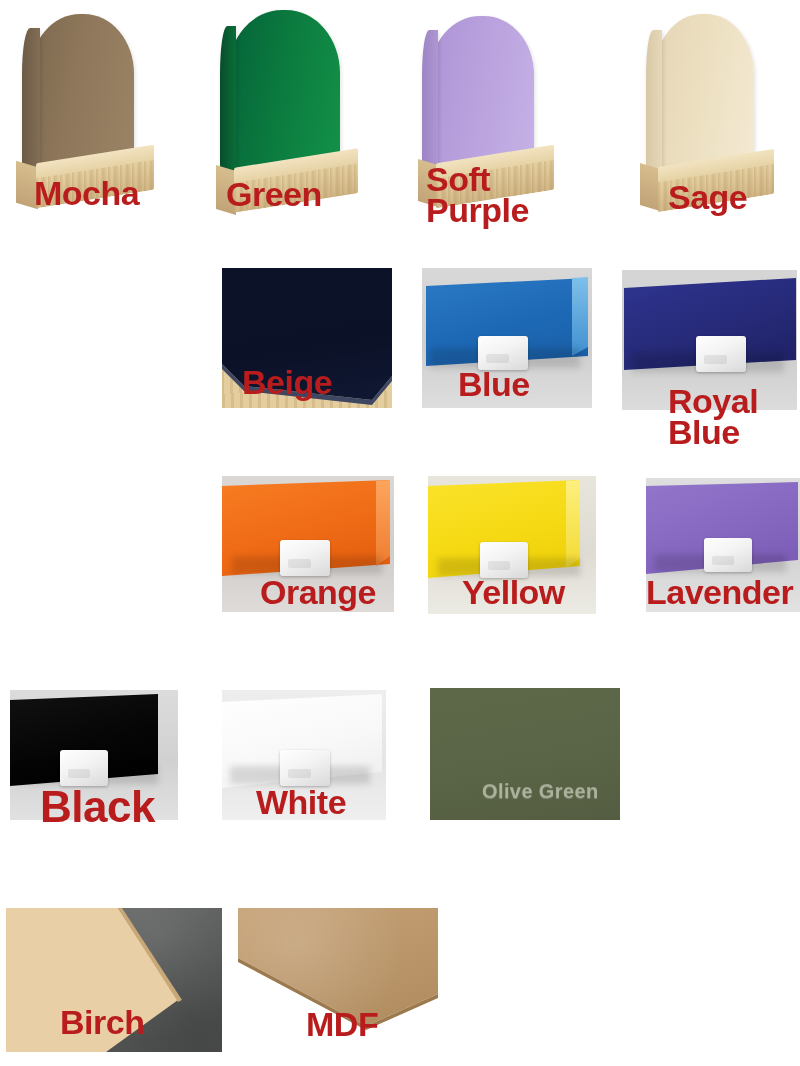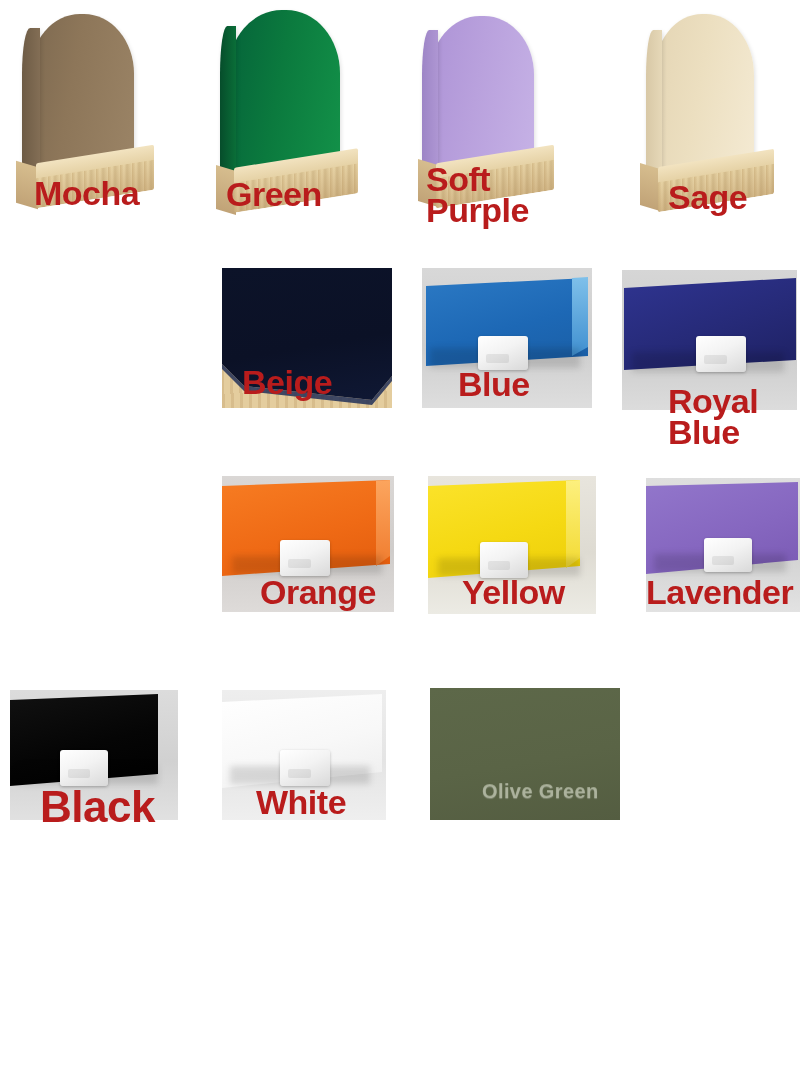--- a/index.html
+++ b/index.html
@@ -238,15 +238,46 @@
       <div class="block" style="left:58px;top:60px;width:50px;height:36px;"></div>
     </div>
     <div class="label" style="left:34px;top:96px;font-size:34px;">White</div>
   </div>
 
   <div class="cell" style="left:430px;top:688px;width:202px;height:132px;padding-left:17px;">
     <div class="photo" style="width:190px;height:132px;background:linear-gradient(170deg,#5d6849 0%,#5a6446 55%,#545d41 100%);"></div>
     <div class="faint-text" style="left:52px;top:92px;font-size:20px;">Olive Green</div>
   </div>
 
-
+  <div class="cell" style="left:6px;top:908px;width:216px;height:144px;">
+    <div class="photo" style="width:216px;height:144px;background:linear-gradient(150deg,#6b6d6c 0%,#5e6060 45%,#4f5251 100%);">
+      <div style="position:absolute;inset:0;background:
+                  radial-gradient(circle at 70% 20%,rgba(255,255,255,.10),transparent 55%),
+                  radial-gradient(circle at 85% 75%,rgba(0,0,0,.18),transparent 60%);"></div>
+      <div style="position:absolute;left:0;top:0;width:216px;height:144px;
+                  background:
+                    repeating-linear-gradient(118deg,rgba(196,158,110,.30) 0 2px,rgba(196,158,110,0) 2px 11px),
+                    repeating-linear-gradient(122deg,rgba(170,130,82,.18) 0 1px,rgba(170,130,82,0) 1px 23px),
+                    linear-gradient(150deg,#f0dcb8 0%,#e8cfa6 50%,#dcc characters 100%);
+                  background-color:#e8cfa6;
+                  clip-path:polygon(0 0,112px 0,172px 92px,100px 144px,0 144px);"></div>
+      <div style="position:absolute;left:0;top:0;width:216px;height:144px;
+                  background:#c7a madeira;background-color:#c9a878;
+                  clip-path:polygon(112px 0,116px 0,176px 92px,172px 94px);"></div>
+    </div>
+    <div class="label" style="left:54px;top:98px;font-size:34px;">Birch</div>
+  </div>
+
+  <div class="cell" style="left:238px;top:908px;width:200px;height:144px;">
+    <div class="photo" style="width:200px;height:144px;background:#ffffff;">
+      <div style="position:absolute;left:0;top:0;width:200px;height:144px;
+                  background:
+                    radial-gradient(circle at 30% 25%,rgba(255,255,255,.16),transparent 60%),
+                    linear-gradient(160deg,#c6a277 0%,#b89468 55%,#ab8659 100%);
+                  clip-path:polygon(0 0,200px 0,200px 86px,128px 118px,0 50px);"></div>
+      <div style="position:absolute;left:0;top:0;width:200px;height:144px;
+                  background:#9d7a4e;
+                  clip-path:polygon(0 50px,128px 118px,200px 86px,200px 90px,128px 122px,0 54px);"></div>
+    </div>
+    <div class="label" style="left:68px;top:100px;font-size:34px;">MDF</div>
+  </div>
 
 </div>
 
 </body></html>

